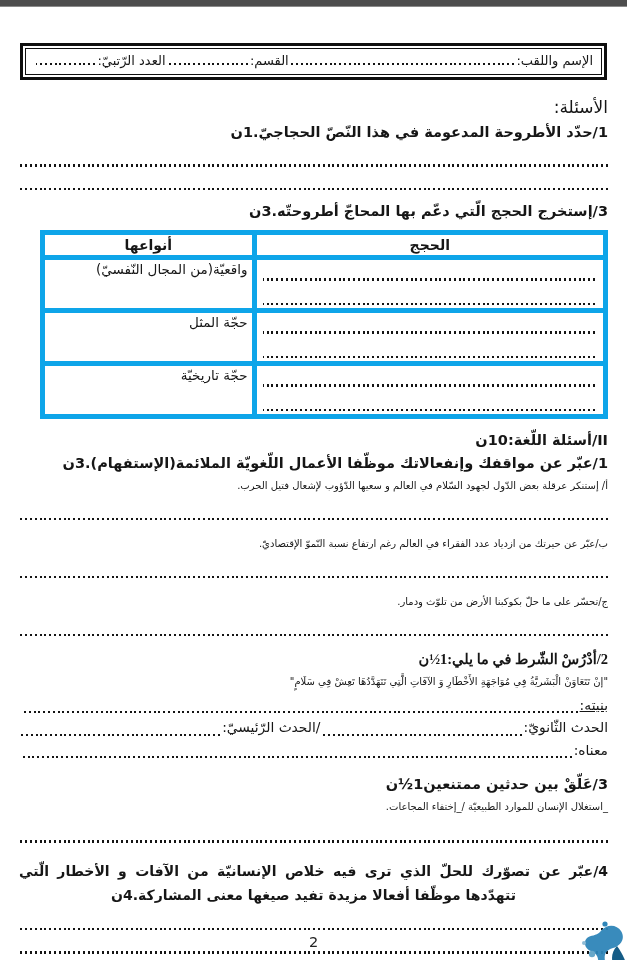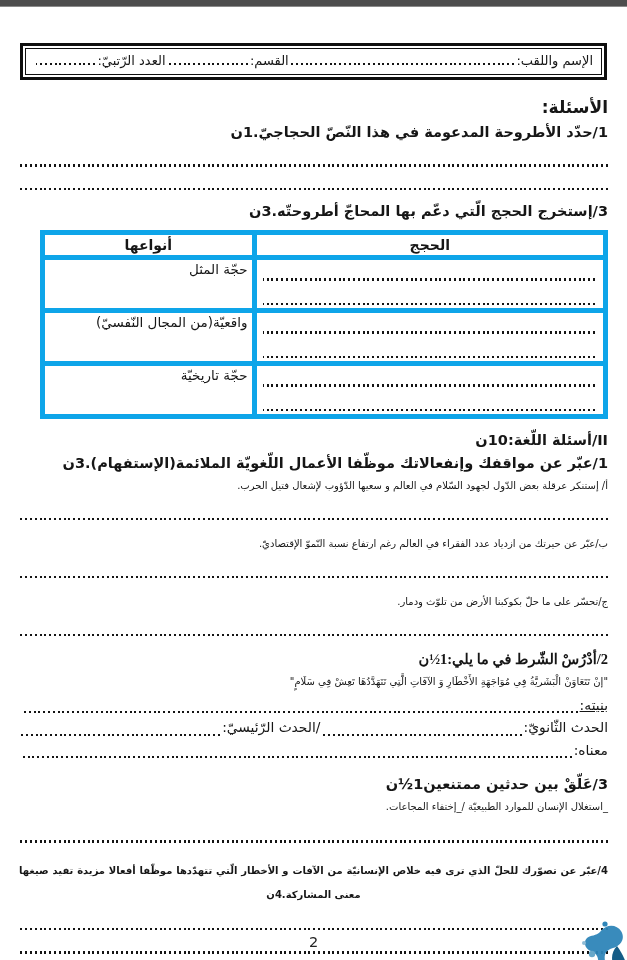--- a/index.html
+++ b/index.html
@@ -38,21 +38,21 @@
     align-self: flex-end;
     margin: 0 2px 3px 2px;
     background: repeating-linear-gradient(to left, #141414 0, #141414 2px, transparent 2px, transparent 4.8px);
   }
   .grow-3 { flex-grow: 3.2; }
   .grow-1 { flex-grow: 1.15; }
   .grow-08 { flex-grow: 0.85; }
 
   .content { padding: 0 19px; }
 
-  .page-title { font-size: 17px; font-weight: bold; margin: 15px 0 2px 0; line-height: 24px; }
+  .page-title { font-size: 17px; font-weight: normal; margin: 15px 0 2px 0; line-height: 24px; }
   .h-bold { font-size: 14.5px; font-weight: bold; line-height: 23px; }
   .t-reg  { font-size: 10px; line-height: 22.5px; }
 
   .dotline {
     height: 2.6px;
     background: repeating-linear-gradient(to left, #141414 0, #141414 2px, transparent 2px, transparent 4.8px);
   }
   .mt-q1a { margin-top: 20px; }
   .mt-q1b { margin-top: 21px; }
   .gap-sm { margin-top: 10px; }
@@ -81,21 +81,21 @@
   }
   .cell-dots.first { margin-top: 17px; }
   .cell-dots.second { margin-top: 22px; }
 
   
   .leader { display: flex; align-items: baseline; font-size: 13.8px; line-height: 22.5px; }
   .leader .dots-fill { flex-grow: 1; }
   .u { text-decoration: underline; }
 
   .q4-block {
-    font-size: 10px; font-weight: bold; line-height: 24px;
+    font-size: 14px; font-weight: bold; line-height: 24px;
     margin-top: 16px;
     text-align: justify;
     text-align-last: center;
   }
 
   .footer-page {
     position: absolute;
     bottom: 10px; left: 0;
     width: 100%;
     text-align: center;
@@ -142,28 +142,28 @@
           <th class="col-args">الحجج</th>
           <th class="col-types">أنواعها</th>
         </tr>
       </thead>
       <tbody>
         <tr>
           <td>
             <div class="cell-dots first"></div>
             <div class="cell-dots second"></div>
           </td>
-          <td class="type-cell">حجّة المثل</td>
+          <td class="type-cell">واقعيّة(من المجال النّفسيّ)</td>
         </tr>
         <tr>
           <td>
             <div class="cell-dots first"></div>
             <div class="cell-dots second"></div>
           </td>
-          <td class="type-cell">واقعيّة(من المجال النّفسيّ)</td>
+          <td class="type-cell">حجّة المثل</td>
         </tr>
         <tr>
           <td>
             <div class="cell-dots first"></div>
             <div class="cell-dots second"></div>
           </td>
           <td class="type-cell">حجّة تاريخيّة</td>
         </tr>
       </tbody>
     </table>

